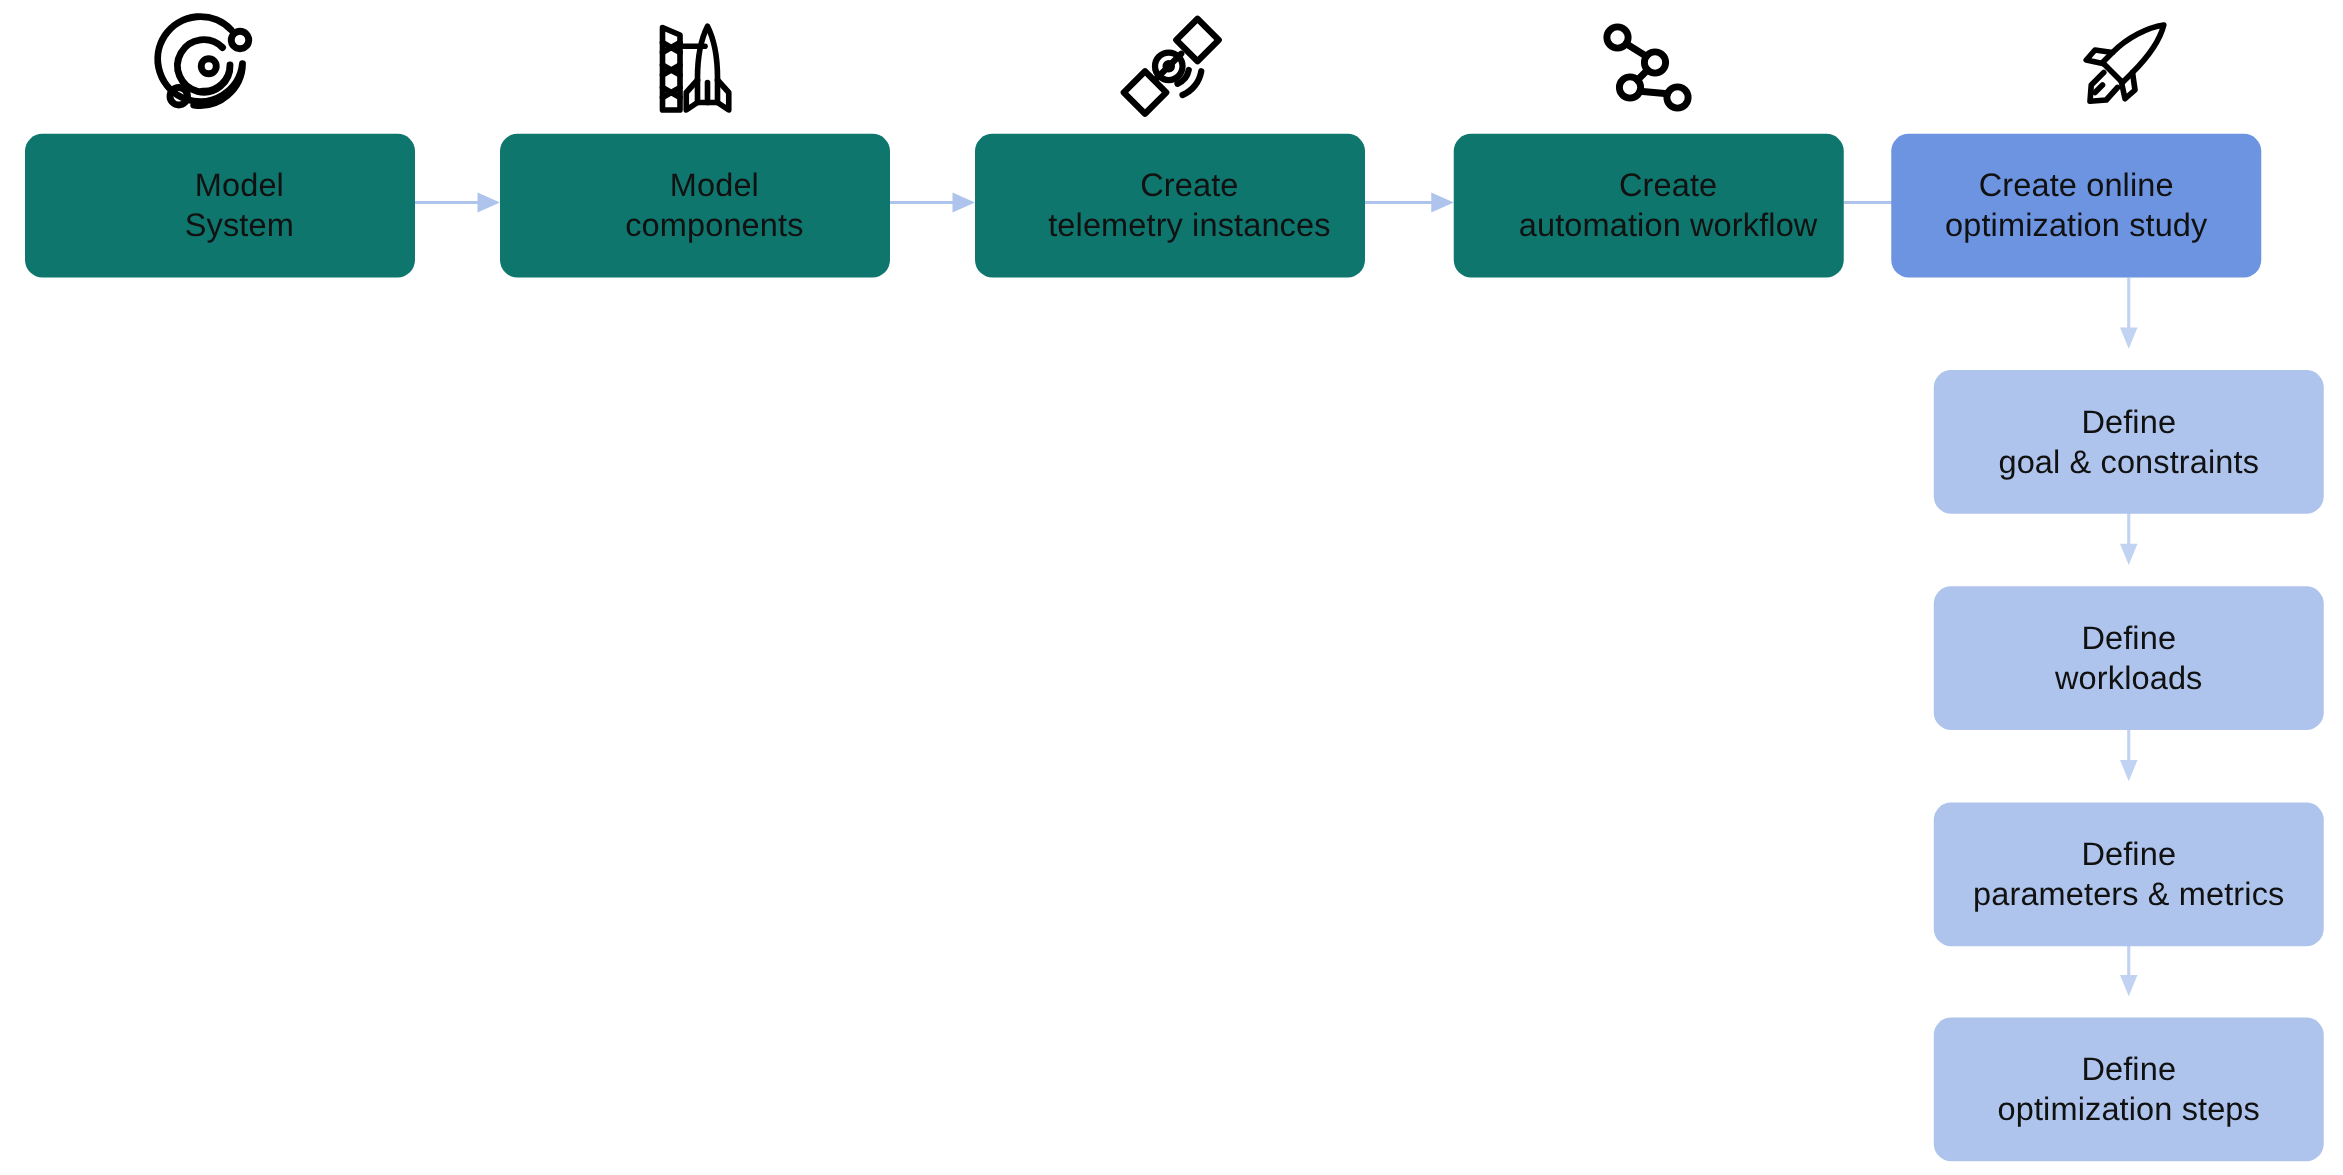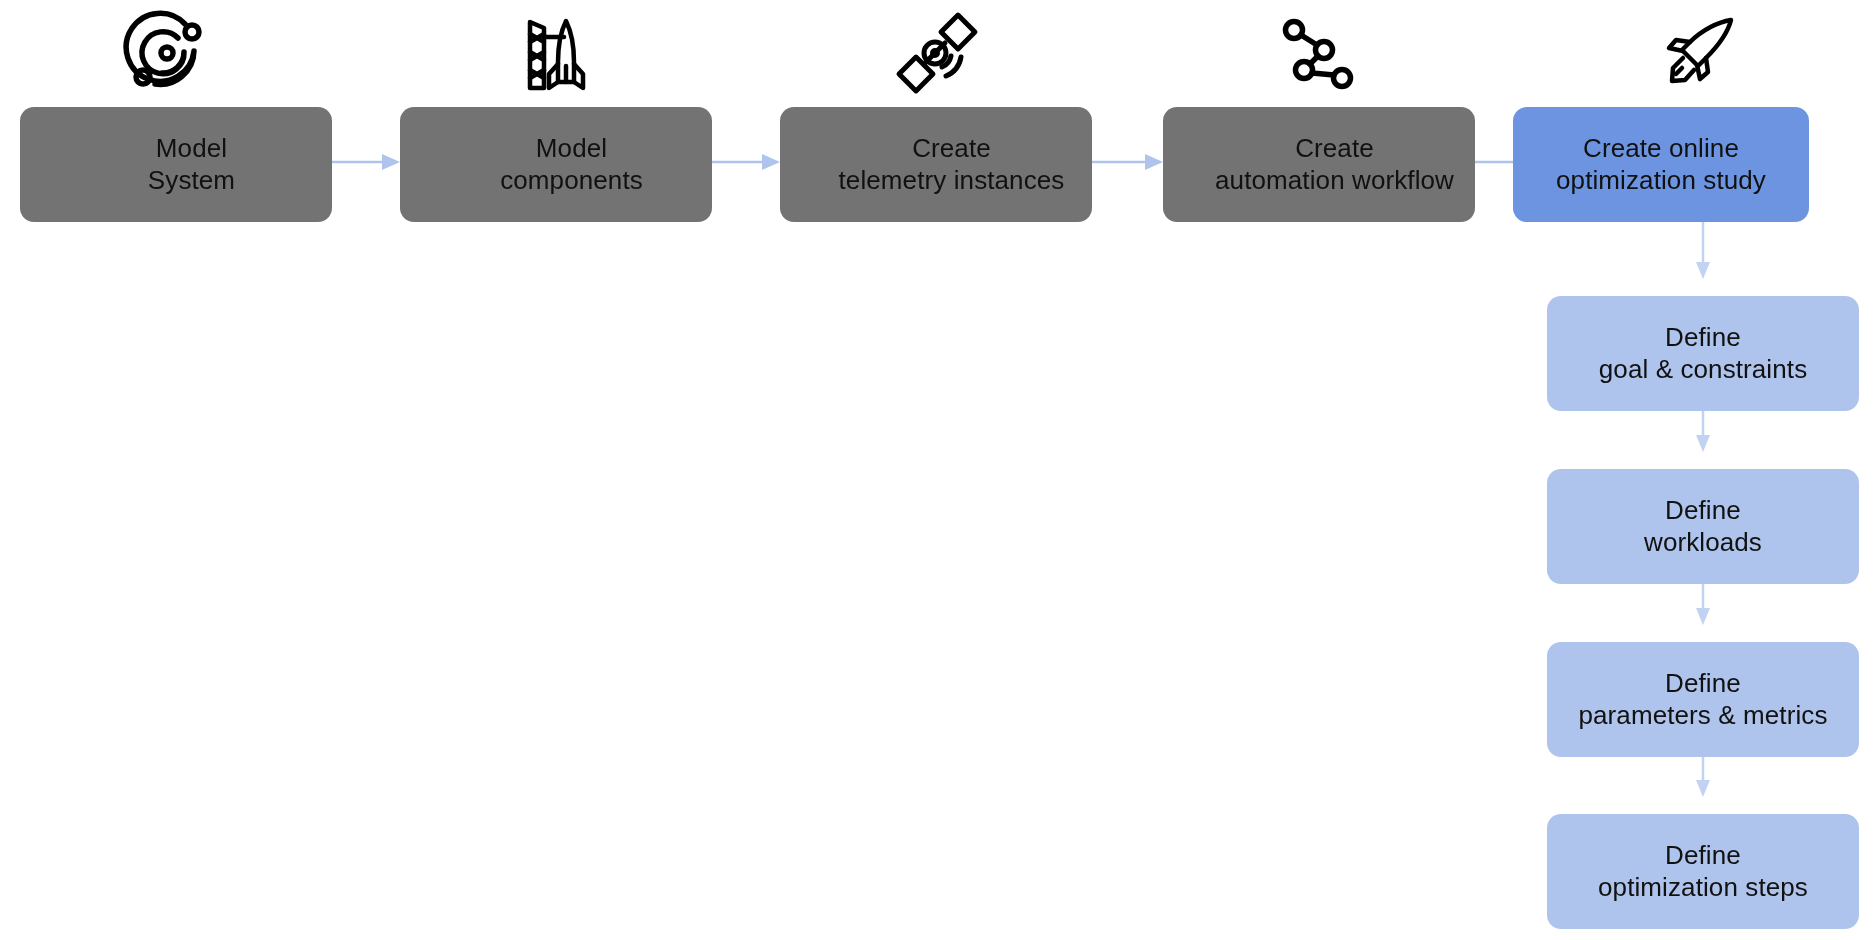--- a/index.html
+++ b/index.html
@@ -25,21 +25,21 @@
     justify-content: center;
     text-align: center;
     color: #111111;
     font-size: 26px;
     line-height: 1.22;
     letter-spacing: 0.1px;
     box-sizing: border-box;
     padding: 4px 10px;
     white-space: pre-line;
   }
-  .node.tone-light  { background: #737373; padding-left: 41px; }
+  .node.tone-light  { background: #0f766e; padding-left: 41px; }
   .node.tone-mid    { background: #aec4ec; margin-top: 16px; }
   .node.tone-strong { background: #6d94e0; }
 
   .node-icon {
     position: absolute;
     display: block;
   }
   .edge {
     position: absolute;
     overflow: visible;

